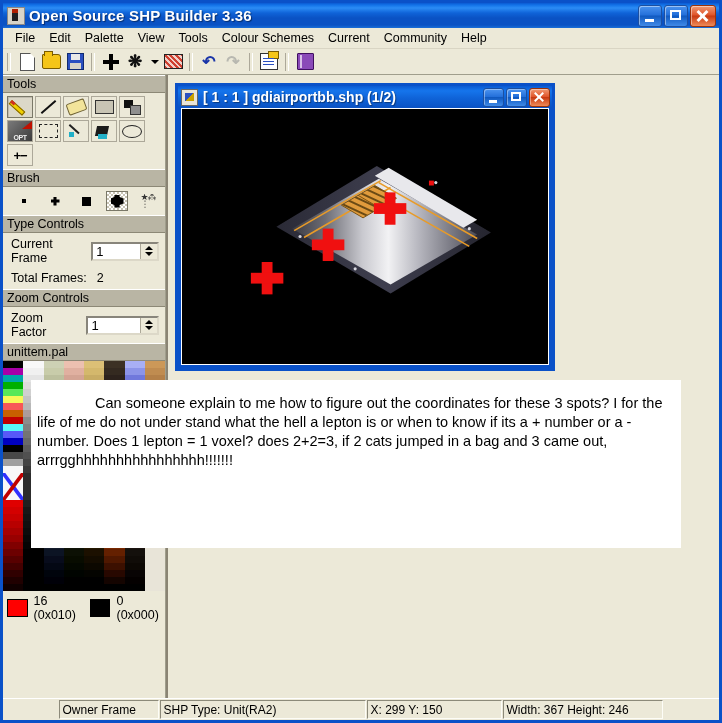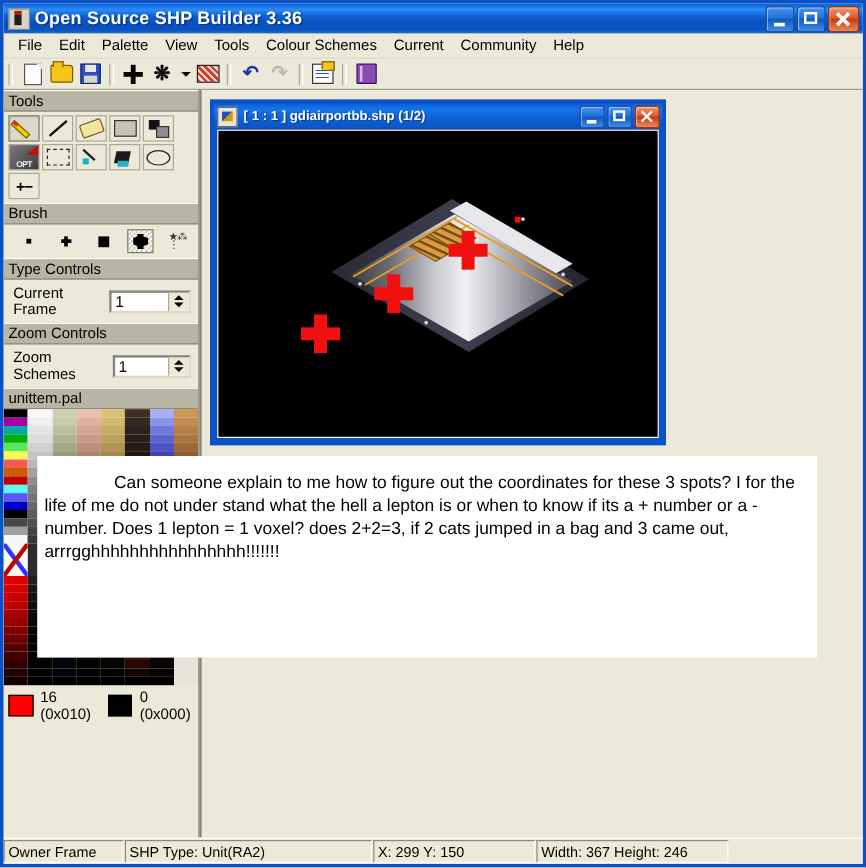--- a/index.html
+++ b/index.html
@@ -258,21 +258,21 @@
   }
   .child-title {
     height: 22px; display: flex; align-items: center;
     background: linear-gradient(to bottom, #0a5ad2 0%, #1575ec 22%, #0f63d8 55%, #0a52c4 100%);
     padding-left: 3px;
   }
   .child-icon { width: 15px; height: 15px; background: #e8e4d8; border: 1px solid #666;
                 position: relative; flex: none; }
   .child-icon::after { content:""; position:absolute; left:3px; top:3px; width:9px; height:8px;
      background: linear-gradient(135deg,#2a4fc0 50%, #c8a000 50%); }
-  .child-title-text { color: #fff; font-size: 11px; font-weight: bold; margin-left: 5px;
+  .child-title-text { color: #fff; font-size: 14px; font-weight: bold; margin-left: 5px;
                       text-shadow: 1px 1px 1px rgba(0,0,0,.4); white-space: nowrap; }
   .child-btns { margin-left: auto; margin-right: 2px; display: flex; gap: 2px; }
   .cbtn { width: 19px; height: 17px; border: 1px solid #1c4fa0; border-radius: 3px;
           background: linear-gradient(to bottom,#4b93f0 0%,#2470da 45%,#1059c0 50%,#3f8ae8 100%);
           position: relative; box-shadow: inset 1px 1px 0 rgba(255,255,255,.4); }
   .cbtn.close { background: linear-gradient(to bottom,#f09a74 0%,#e0552a 45%,#c83a12 50%,#ef8a58 100%);
                 border-color: #9c3208; }
   .cbtn .g { position:absolute; left:0; top:0; right:0; bottom:0; }
   .cbtn.min .g::after { content:""; position:absolute; left:5px; bottom:3px; width:8px; height:3px; background:#fff; }
   .cbtn.max .g::after { content:""; position:absolute; left:4px; top:3px; width:10px; height:9px;
@@ -304,20 +304,21 @@
   }
 
   
   .statusbar {
     position: absolute; left: 0; right: 0; bottom: 0;
     height: 22px;
     background: #ece9d8;
     border-top: 1px solid #fff;
     display: flex; align-items: stretch;
     box-sizing: border-box;
+    justify-content: center;
   }
   .scell {
     border: 1px solid #aca899;
     border-top-color: #8c8a7a; border-left-color: #8c8a7a;
     border-right-color: #fdfdf7; border-bottom-color: #fdfdf7;
     margin: 1px 1px 1px 0;
     padding: 2px 3px;
     font-size: 12px; color: #000;
     white-space: nowrap; overflow: hidden;
     box-sizing: border-box;
@@ -469,24 +470,28 @@
     <div class="ctlrow">
       <span class="ctllabel">Current Frame</span>
       <span class="spin">
         <span class="val">1</span>
         <span class="arrows">
           <span class="ar-up"></span>
           <span class="ar-dn"></span>
         </span>
       </span>
     </div>
+    <div class="inforow">
+      <span>Total Frames:</span>
+      <span>2</span>
+    </div>
 
     <div class="grouphdr">Zoom Controls</div>
     <div class="ctlrow">
-      <span class="ctllabel">Zoom Schemes</span>
+      <span class="ctllabel">Zoom Factor</span>
       <span class="spin">
         <span class="val">1</span>
         <span class="arrows">
           <span class="ar-up"></span>
           <span class="ar-dn"></span>
         </span>
       </span>
     </div>
 
     <div class="palhdr">unittem.pal</div>

